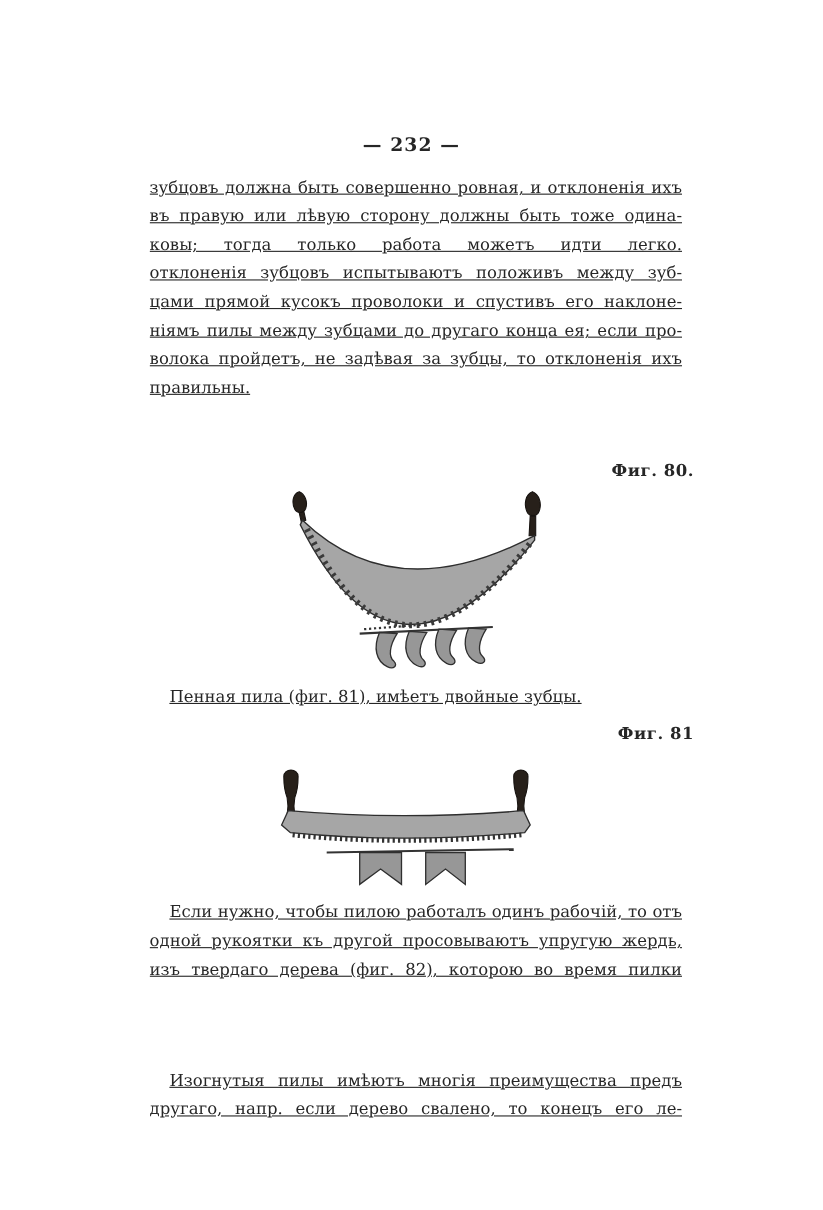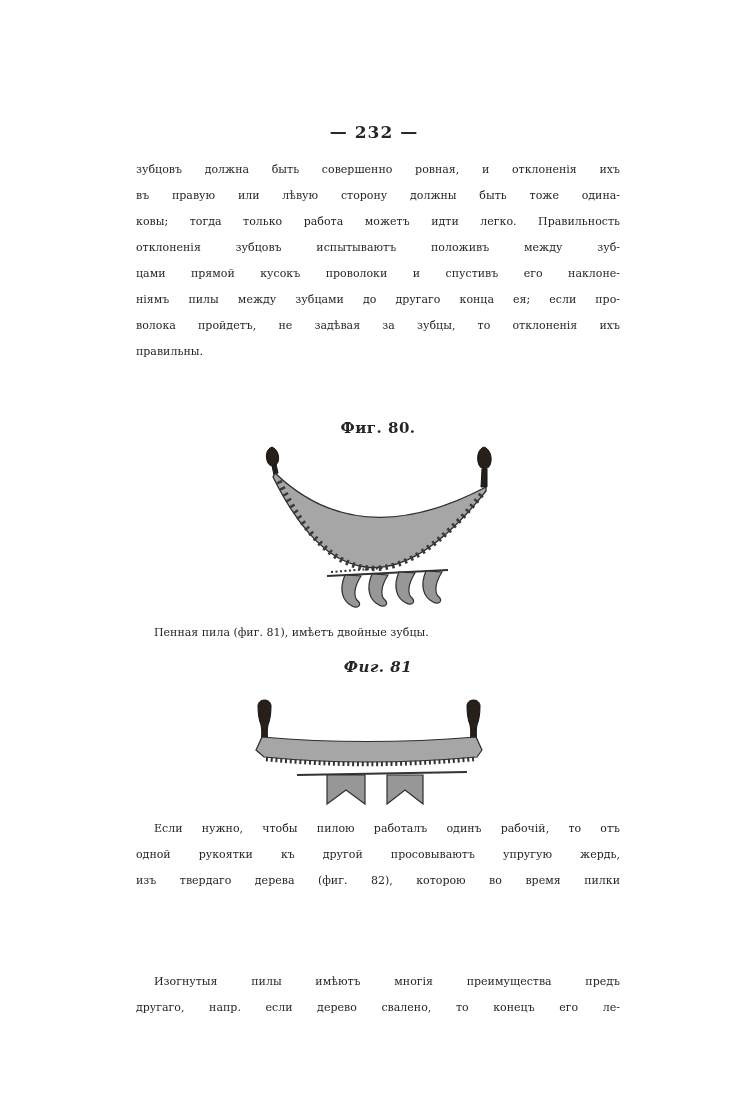--- a/index.html
+++ b/index.html
@@ -24,46 +24,47 @@
     font-weight: bold;
   }
   .para {
     position: absolute;
     left: 136px;
     width: 484px;
   }
   .line {
     height: 26px;
     line-height: 26px;
-    font-size: 11px;
+    font-size: 15px;
     overflow: hidden;
+    text-decoration: underline;
   }
   .jl {
     text-align: justify;
     text-align-last: justify;
   }
   .indent { text-indent: 18px; }
   .caption {
     position: absolute;
-    left: 136px;
+    left: 147px;
     width: 484px;
     height: 26px;
     line-height: 26px;
-    text-align: center;
+    text-align: right;
     font-size: 15px;
     letter-spacing: 0.5px;
     font-weight: bold;
   }
   .figure { position: absolute; }
   #p1 { top: 157px; }
   #p2 { top: 361px; }
   #cap80 { top: 415px; }
   #fig80 { left: 255px; top: 445px; }
   #p3 { top: 620px; }
-  #cap81 { top: 654px; font-style: italic; }
+  #cap81 { top: 654px; }
   #fig81 { left: 248px; top: 693px; }
   #p4 { top: 816px; }
   #p5 { top: 953px; margin-top: 16px; }
 </style>
 </head>
 <body>
 
 <div class="page">
 
   <div class="pageno">— 232 —</div>

